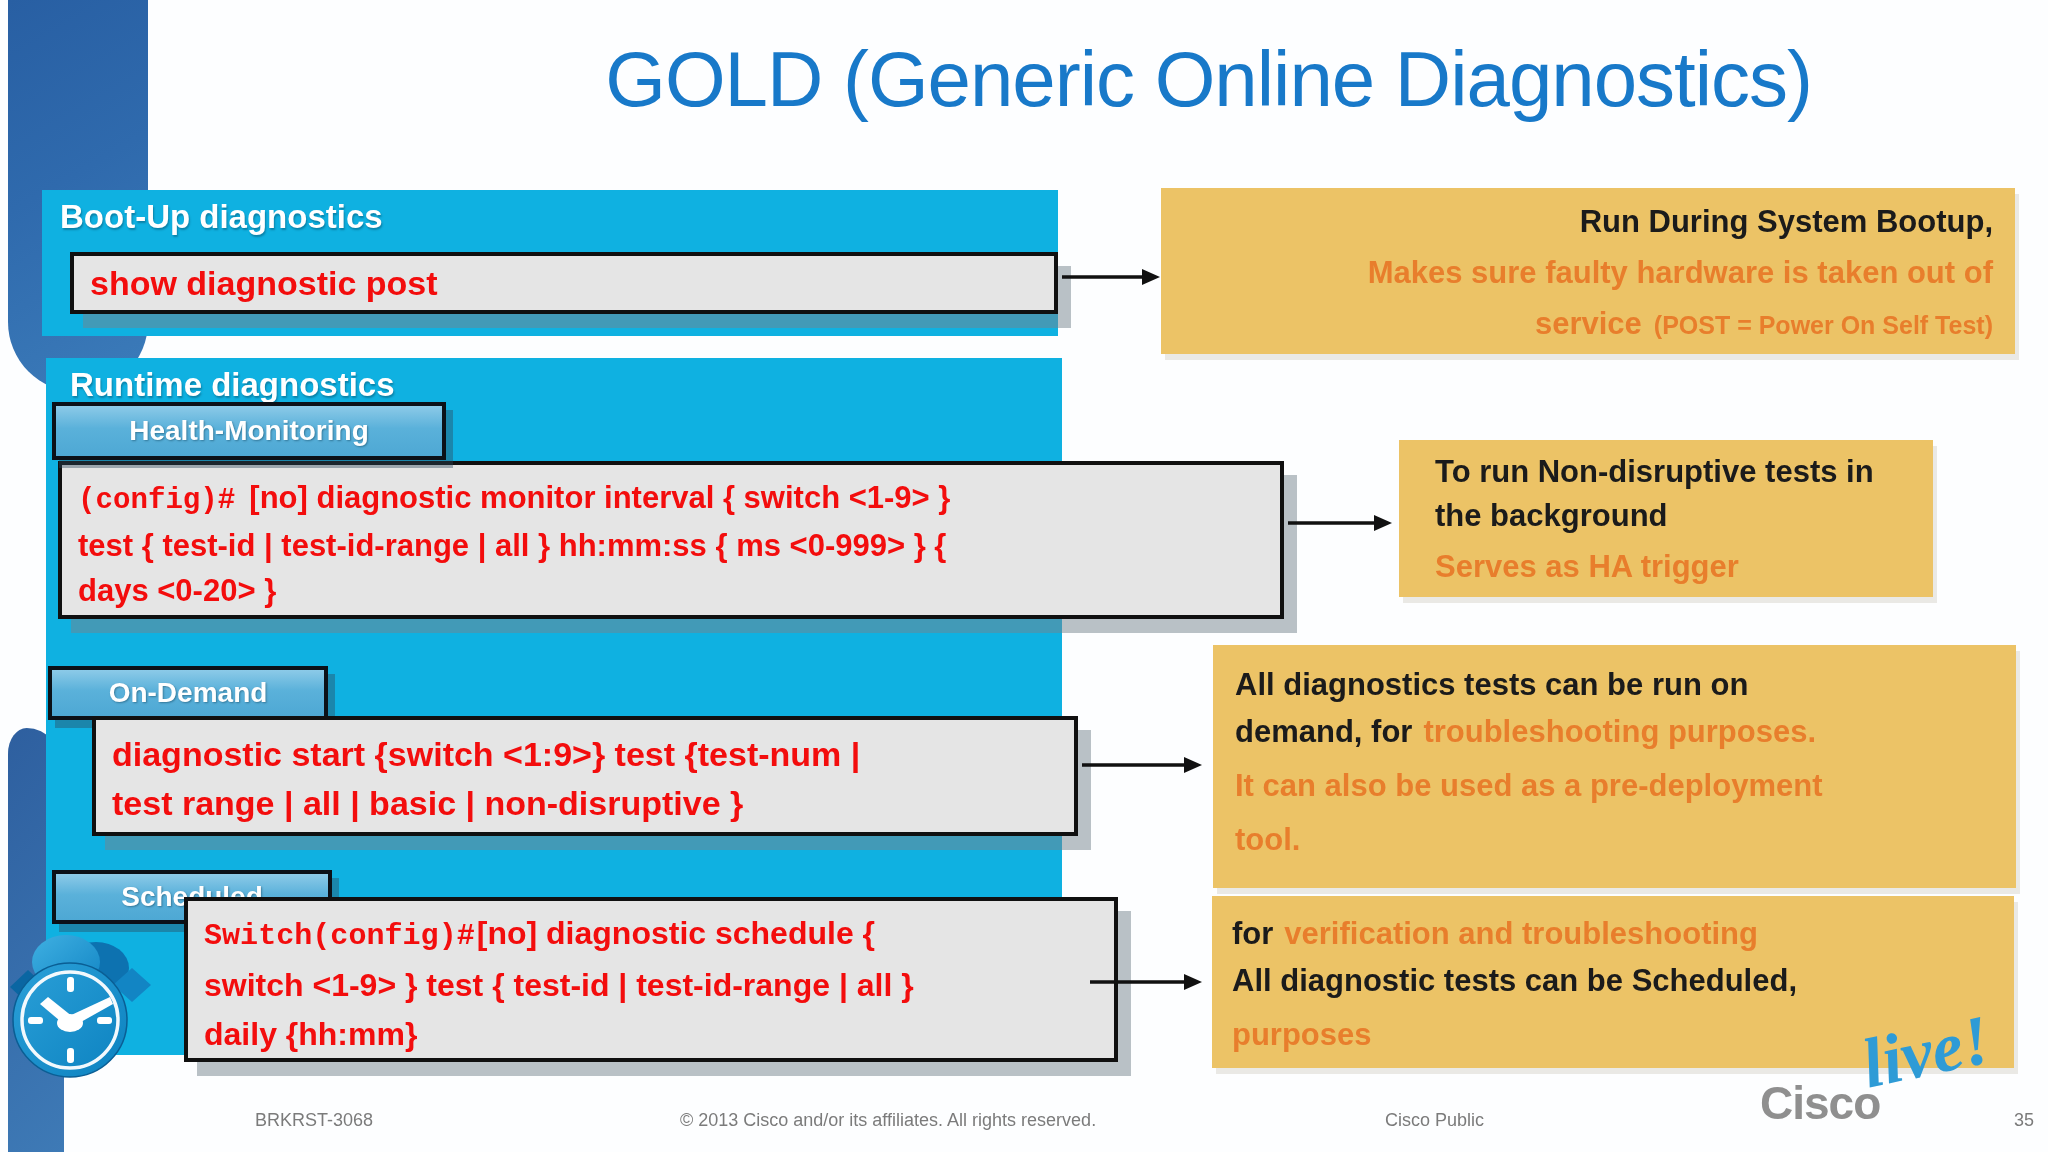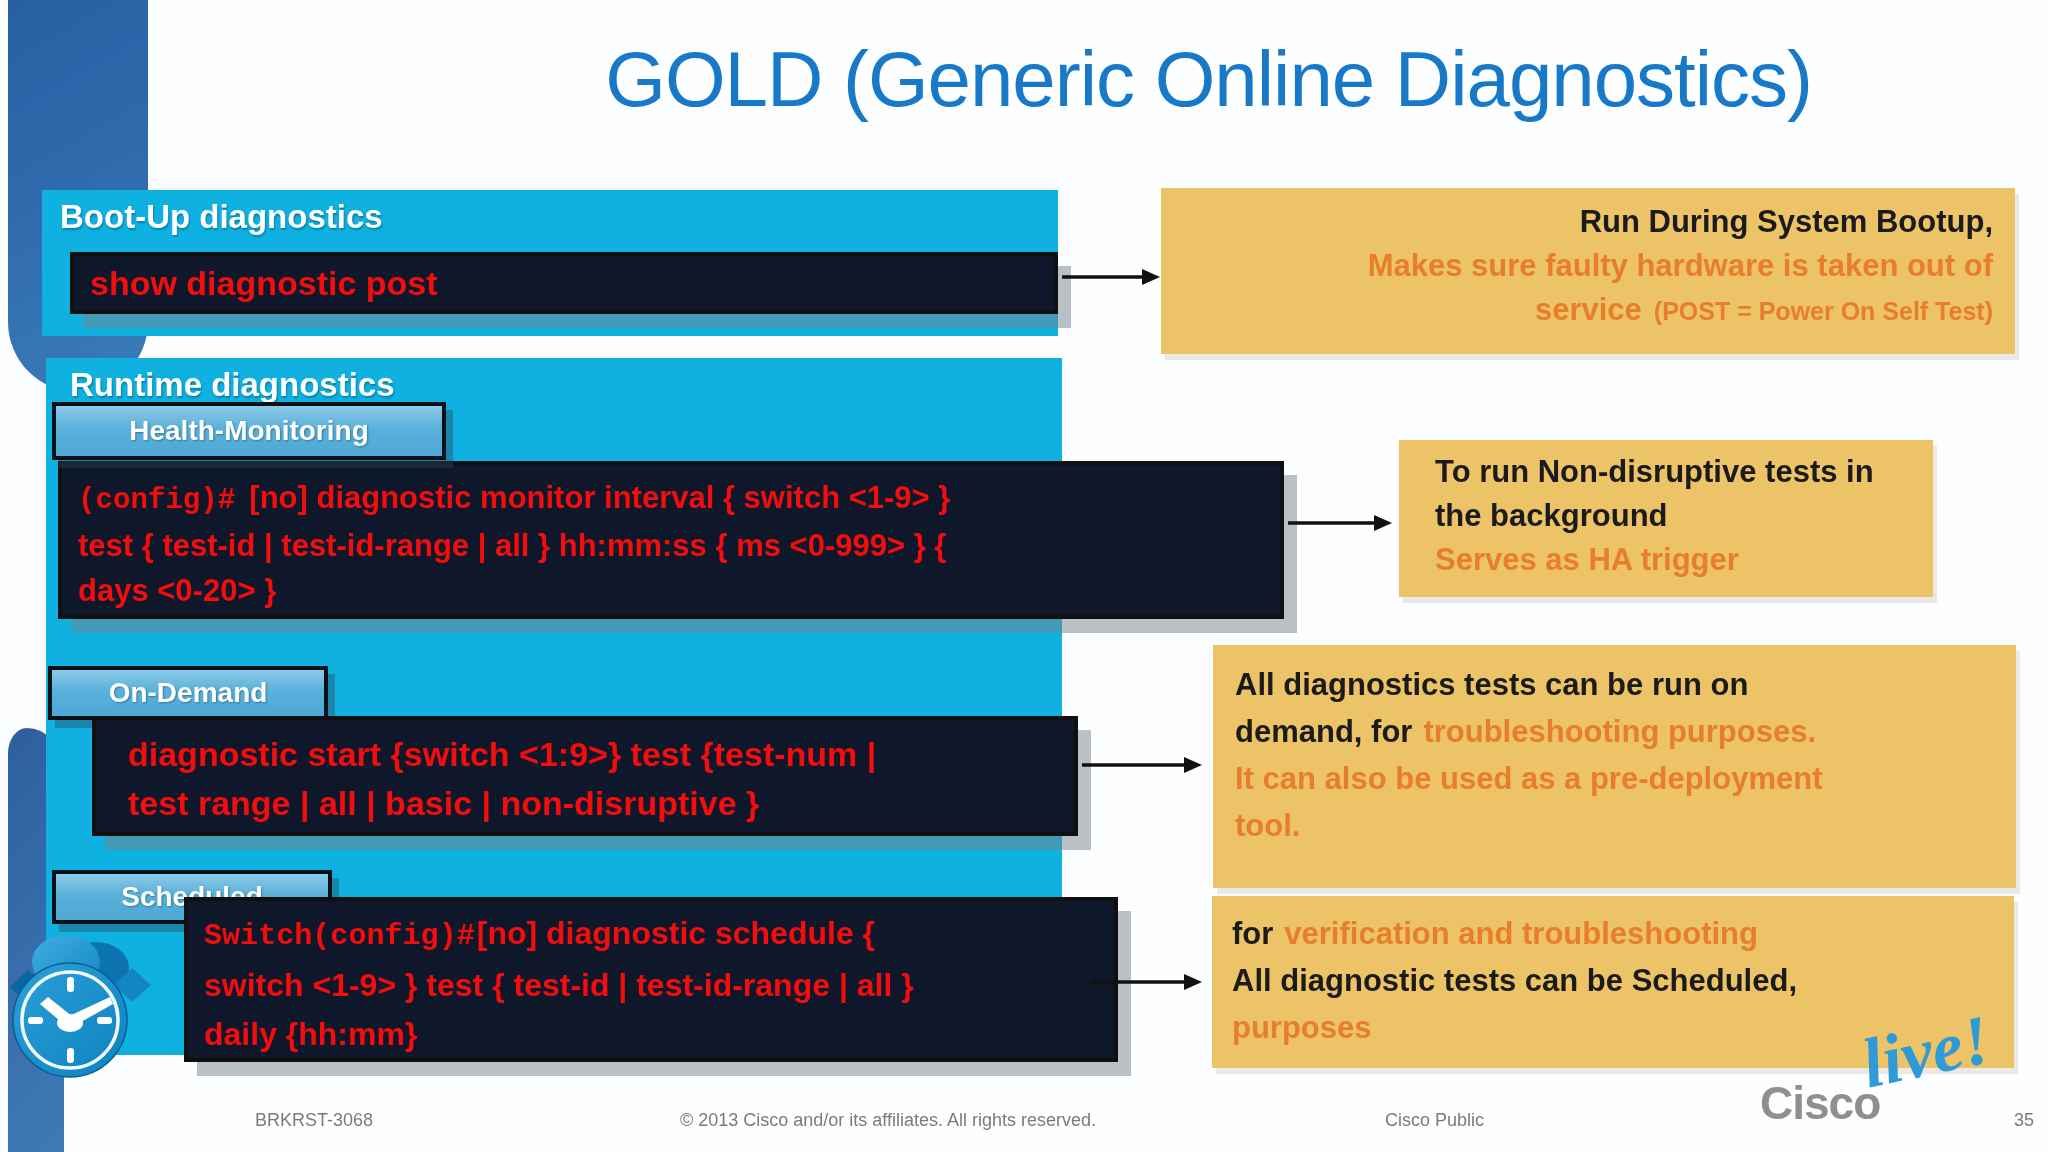--- a/index.html
+++ b/index.html
@@ -25,37 +25,37 @@
     text-shadow:1px 2px 2px rgba(0,40,60,.35); white-space:nowrap; }
 
   .sublabel { position:absolute; z-index:4; display:flex; align-items:center; justify-content:center;
     background:linear-gradient(180deg,#8ccae8 0%,#5ab1da 45%,#4ea8d4 100%);
     border:4px solid #0b1118; box-shadow:7px 8px 0 rgba(45,70,90,.40);
     color:#ffffff; font-weight:bold; font-size:28px; text-shadow:1px 1px 2px rgba(0,40,60,.4); }
   .health-label   { left:52px;  top:402px; width:394px; height:58px; }
   .ondemand-label { left:48px;  top:666px; width:280px; height:54px; }
   .sched-label    { left:52px;  top:870px; width:280px; height:54px; }
 
-  .cmdbox { position:absolute; background:#0f172a; border:4px solid #101010; z-index:3;
+  .cmdbox { position:absolute; background:#e5e5e5; border:4px solid #101010; z-index:3;
     box-shadow:13px 14px 0 rgba(118,132,142,.50);
     color:#f30d0d; font-weight:bold; }
   .cmd-bootup   { left:70px;  top:252px; width:988px;  height:62px;  display:flex; align-items:center;
                   padding-left:16px; font-size:34px; }
   .cmd-health   { left:58px;  top:461px; width:1226px; height:158px; padding:10px 16px; font-size:31px; line-height:45px; }
-  .cmd-ondemand { left:92px;  top:716px; width:986px;  height:120px; padding:10px 32px; font-size:34px; line-height:49px; z-index:4; }
+  .cmd-ondemand { left:92px;  top:716px; width:986px;  height:120px; padding:10px 16px; font-size:34px; line-height:49px; z-index:4; }
   .cmd-sched    { left:152px; top:897px; width:934px;  height:165px; padding:8px 16px;  font-size:32px; line-height:49px; z-index:4;margin-left:32px; }
   .mono { font-family:"Liberation Mono","DejaVu Sans Mono",monospace; margin-right:14px; font-size:.94em; }
 
   .notebox { position:absolute; background:#ecc366; z-index:2; font-weight:bold; font-size:31px;
     color:#1b1b1b; box-shadow:4px 6px 0 rgba(150,140,110,.18); }
   .note1 { left:1161px; top:188px; width:854px; height:166px; padding:12px 22px; line-height:44px;text-align:right; }
   .note2 { left:1399px; top:440px; width:534px; height:157px; padding:10px 36px; line-height:44px; }
   .note3 { left:1213px; top:645px; width:803px; height:243px; padding:16px 22px; line-height:47px; }
   .note4 { left:1212px; top:896px; width:802px; height:172px; padding:14px 20px; line-height:47px; }
-  .otext { color:#e87e2c; }
+  .otext { color:#e87e2c;margin-top:7px; }
   .osmall { font-size:25px; }
 
   .arrow { position:absolute; z-index:5; }
 
   .footer-text { position:absolute; top:1110px; color:#7b7b7b; font-size:18px; z-index:2; white-space:nowrap; }
   .f-session   { left:255px; }
   .f-copy      { left:680px; }
   .f-class     { left:1385px; }
   .f-page      { right:14px; }
 

